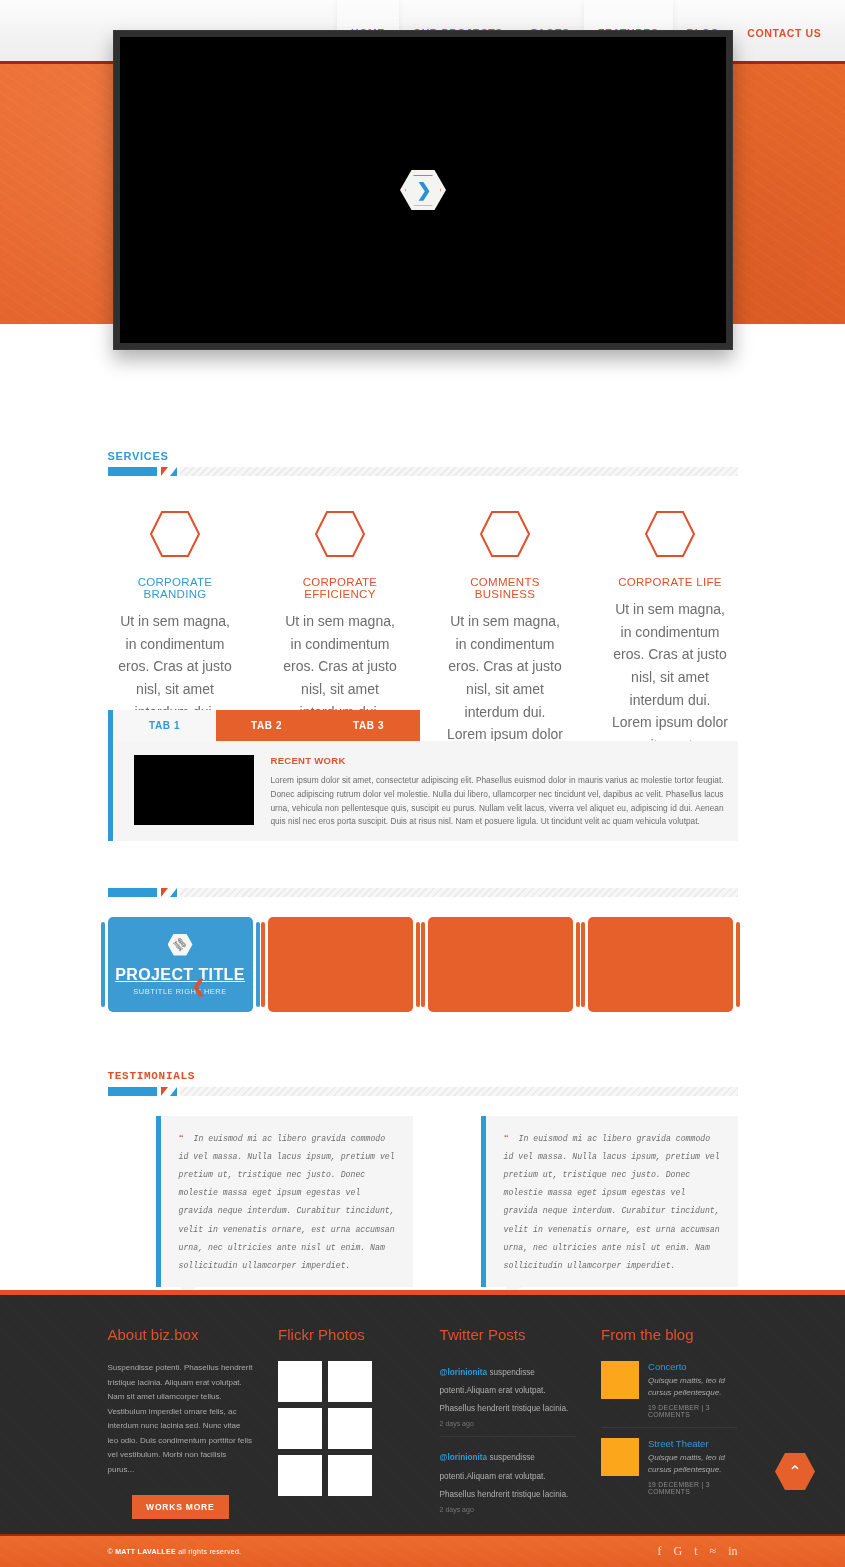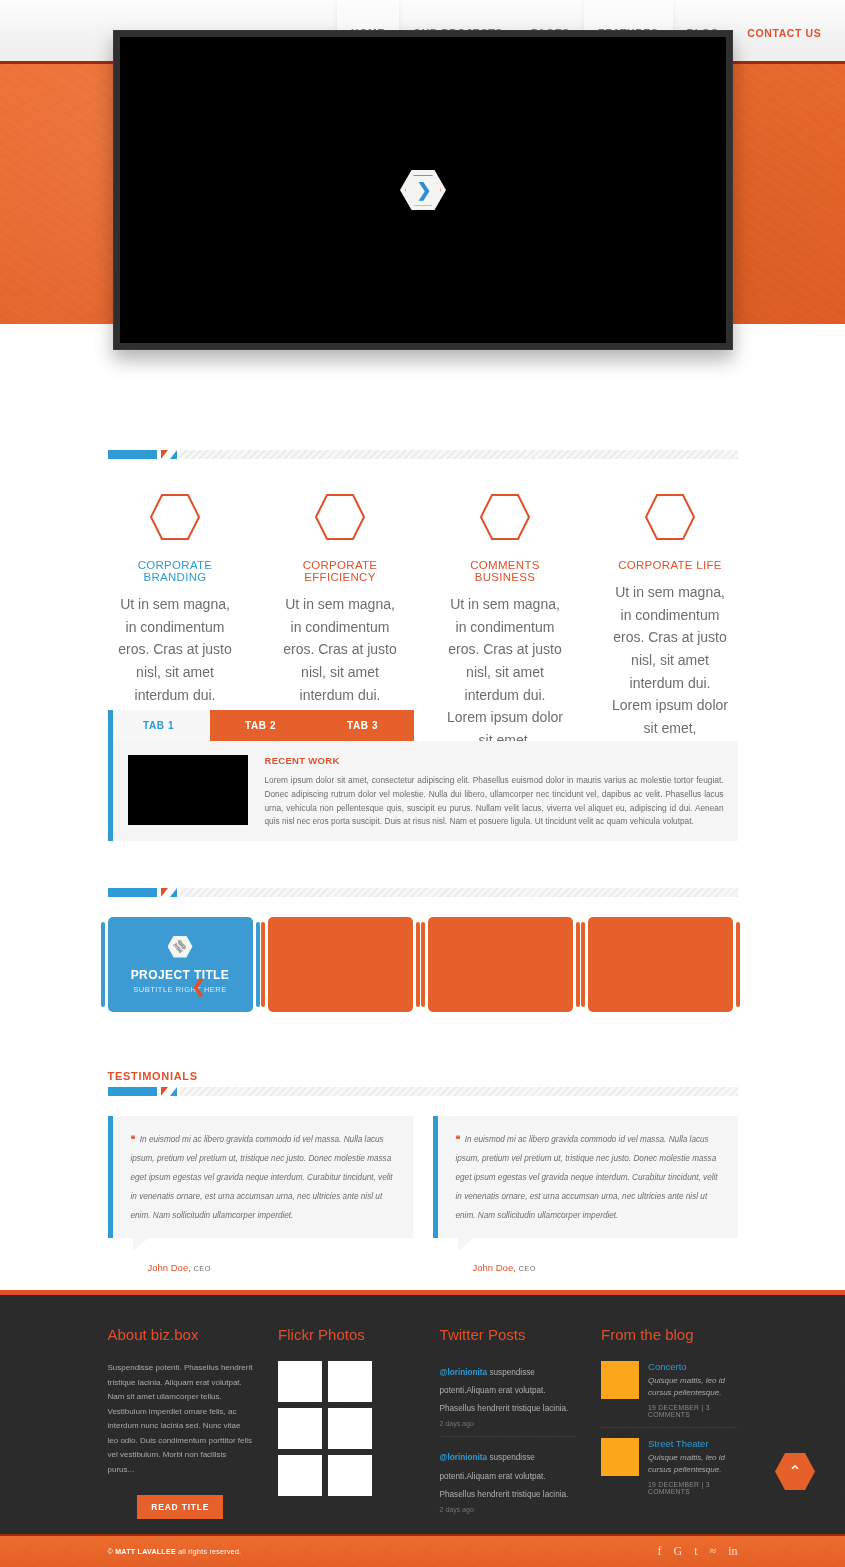--- a/index.html
+++ b/index.html
@@ -129,21 +129,21 @@
   .svc-h.blue { color: #2e9bd6; }
   .svc-p { font-size: 14px; line-height: 1.62; color: #6d6d6d; }
   .svc-more { margin-top: 22px; font-size: 8.5px; font-weight: bold; color: #e2502a; cursor: pointer; margin-left: 12px; }
   .svc-more.blue { color: #2e9bd6; }
   .svc-more-row { display: flex; }
   .svc-more-cell { width: 25%; text-align: right; padding-right: 8px; }
   .svc-more-cell:first-child { text-align: center; padding-right: 0; }
 
   
   .tabs-sec { position: absolute; left: 0; top: 710px; width: 845px; }
-  .tabs-outer { position: relative; }
+  .tabs-outer { position: relative; padding-left: 6px; }
   .tabs-accent {
     position: absolute; left: 0; top: 0; width: 5px; height: 131px; background: #2e9bd6;
   }
   .tab-strip { display: flex; height: 31px; }
   .tab {
     width: 102px; height: 31px;
     display: flex; align-items: center; justify-content: center;
     font-size: 10px; font-weight: bold; letter-spacing: .6px;
     color: #ffffff; background: #e6602b; cursor: pointer;
   }
@@ -175,32 +175,32 @@
   .work-card:after  { right: -7px; }
   .work-card.blue:before, .work-card.blue:after { background: #3c9bd3; }
   .work-card.orange:before, .work-card.orange:after { background: #e6602b; }
   .work-hex {
     width: 25px; height: 22px; background: #f6f6f4;
     clip-path: polygon(25% 0%, 75% 0%, 100% 50%, 75% 100%, 25% 100%, 0% 50%);
     display: flex; align-items: center; justify-content: center;
     margin-bottom: 10px;
   }
   .work-link-icon { font-size: 11px; color: #4b4b4b; transform: rotate(-40deg); }
-  .work-title { font-size: 12px; font-weight: bold; color: #ffffff; letter-spacing: .4px; }
+  .work-title { font-size: 16px; font-weight: bold; color: #ffffff; letter-spacing: .4px; text-decoration: underline; }
   .work-sub { font-size: 7.5px; color: #dcecf7; letter-spacing: .5px; margin-top: 3px; }
   .works-arrow {
     position: absolute; top: 88px;
     font-size: 17px; font-weight: bold; cursor: pointer; user-select: none;
   }
   .works-arrow.left  { left: 84px;  color: #e2502a; }
 
   
-  .testi-sec { position: absolute; left: 0; top: 1070px; width: 845px; }
+  .testi-sec { position: absolute; left: 0; top: 1070px; width: 845px; font-family: Liberation Mono, monospace; }
   .testi-row { display: flex; gap: 20px; }
-  .testi { flex: 1; position: relative; }
+  .testi { flex: 1; position: relative; margin-left: 48px; }
   .testi-bubble {
     position: relative;
     background: #f5f5f5;
     border-left: 5px solid #2e9bd6;
     padding: 12px 16px 14px 18px;
     min-height: 74px;
   }
   .testi-bubble:after {
     content: "";
     position: absolute; left: 20px; bottom: -13px;
@@ -311,20 +311,21 @@
     </div>
     <div class="play-hex">
       <div class="play-hex-inner">
         <span class="play-chev">❯</span>
       </div>
     </div>
   </div>
 
   <div class="services">
     <div class="container">
+      <div class="sec-title blue">SERVICES</div>
       <div class="sec-rule">
         <div class="bar"></div>
         <div class="tri-o"></div>
         <div class="tri-b"></div>
         <div class="fill"></div>
       </div>
       <div class="svc-grid" id="svc-grid">
           <div class="svc-col">
             <svg class="hexshape" width="52" height="48" style="margin:14px auto 18px auto;display:block">
               <polygon points="13,2 39,2 50,24 39,46 13,46 2,24" fill="none" stroke="#e2502a" stroke-width="2"></polygon>
@@ -430,21 +431,21 @@
     </div>
   </div>
 
   <div class="footer">
     <div class="footer-tex"></div>
     <div class="f-cols">
 
       <div class="f-col about">
         <div class="f-h">About biz.box</div>
         <div class="f-p">Suspendisse potenti. Phasellus hendrerit tristique lacinia. Aliquam erat volutpat. Nam sit amet ullamcorper tellus. Vestibulum imperdiet ornare felis, ac interdum nunc lacinia sed. Nunc vitae leo odio. Duis condimentum porttitor felis vel vestibulum. Morbi non facilisis purus...</div>
-        <button class="read-more-btn">READ TITLE</button>
+        <button class="read-more-btn">WORKS MORE</button>
       </div>
 
       <div class="f-col flickr">
         <div class="f-h">Flickr Photos</div>
         <div class="flickr-grid" id="flickr-grid">
             <div class="flickr-cell"></div>
             <div class="flickr-cell"></div>
             <div class="flickr-cell"></div>
             <div class="flickr-cell"></div>
             <div class="flickr-cell"></div>

